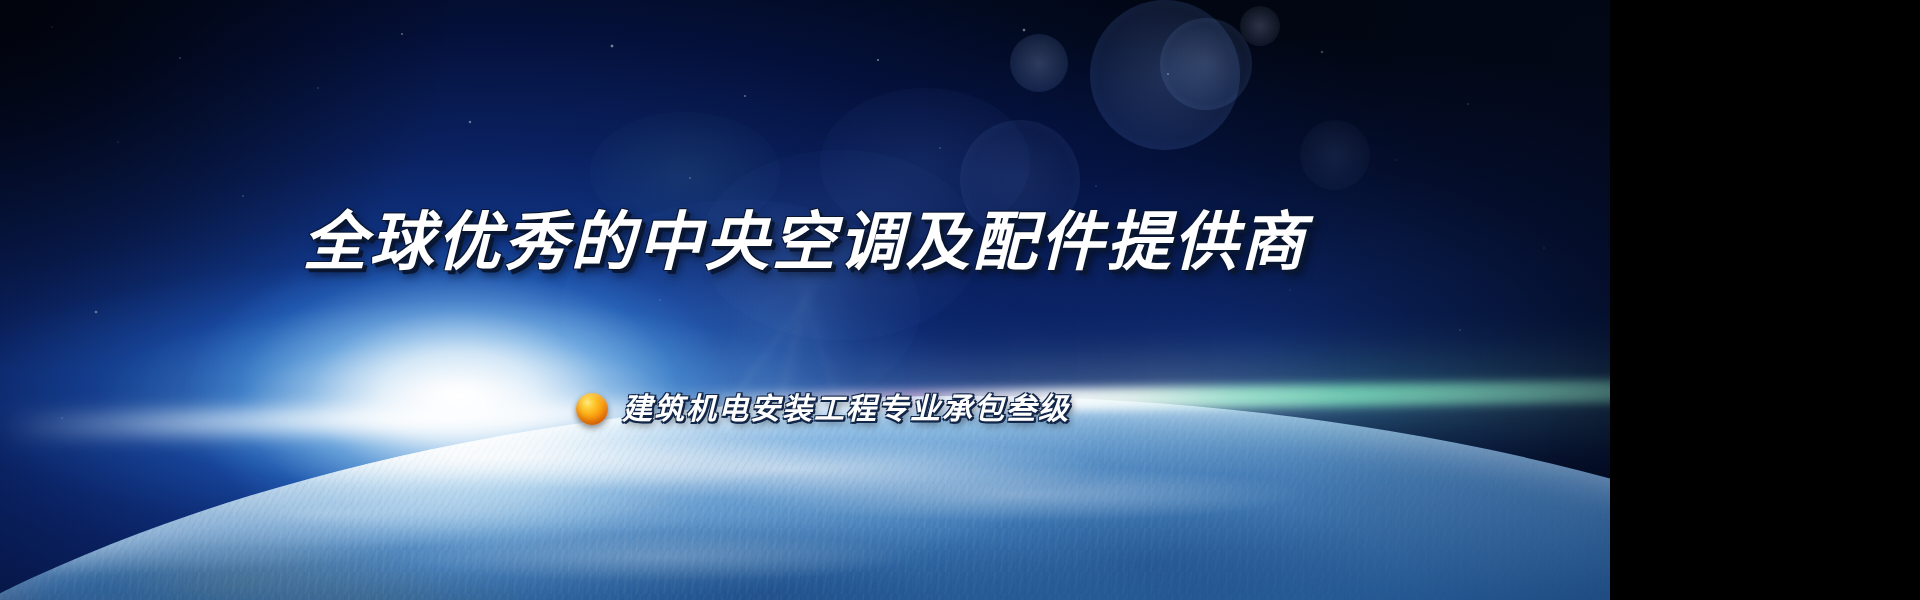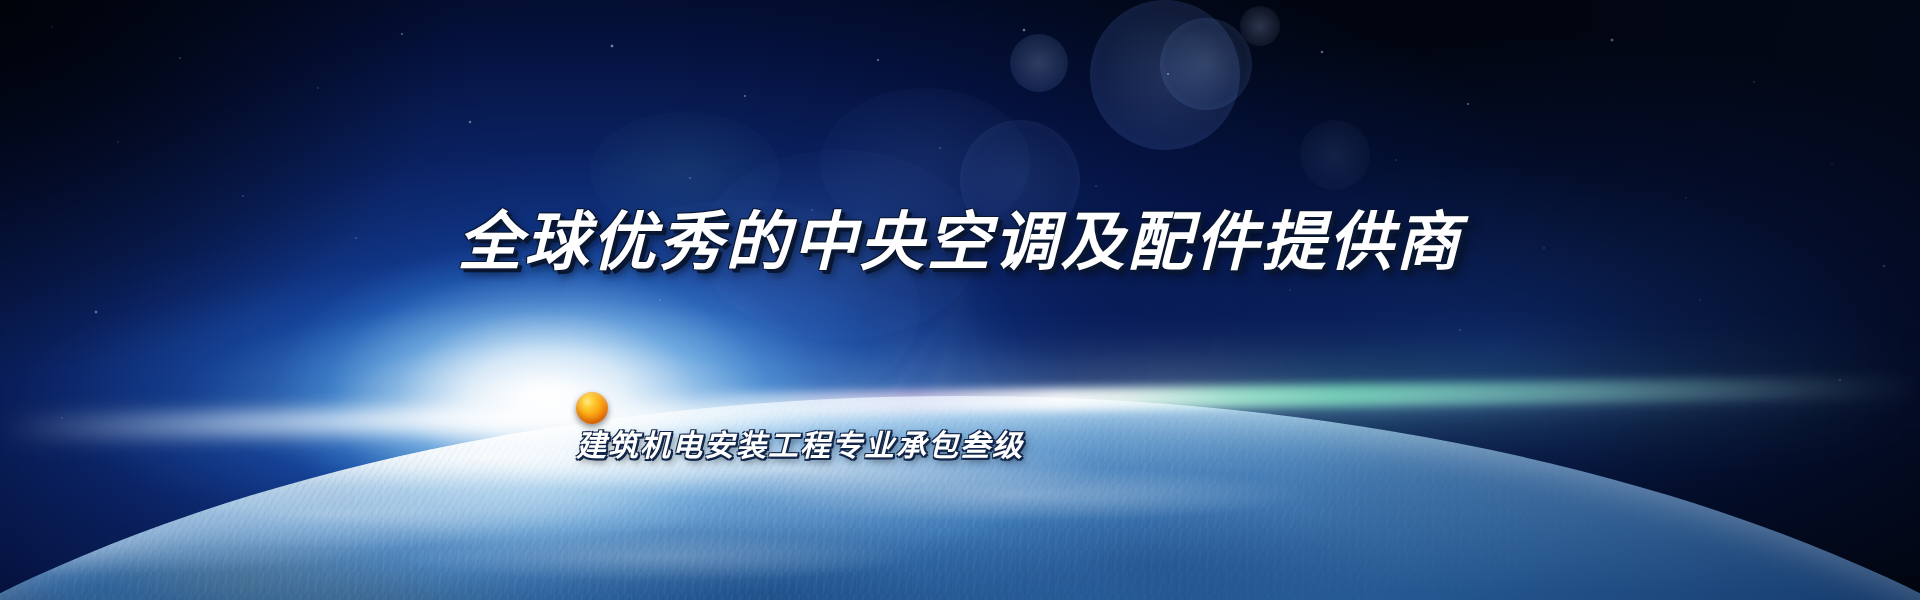--- a/index.html
+++ b/index.html
@@ -8,21 +8,21 @@
     padding: 0;
     background: #000;
   }
   body {
     font-family: "Liberation Sans", "DejaVu Sans", sans-serif;
   }
 
   
   #banner {
     position: relative;
-    width: 1920px;
+    width: 1610px;
     height: 600px;
     overflow: hidden;
     background: #01040e;
     user-select: none;
   }
 
   
   .layer { position: absolute; inset: 0; pointer-events: none; }
 
   .space-base {
@@ -292,22 +292,22 @@
     position: absolute;
     left: 576px;
     top: 392px;
     display: flex;
     flex-direction: column;
     gap: 17px;
   }
 
   .bullet-row {
     display: flex;
-    gap: 5px;
-    flex-direction: column;
+    align-items: center;
+    gap: 14px;
   }
 
   .bullet-dot {
     flex: 0 0 auto;
     width: 32px;
     height: 32px;
     border-radius: 50%;
     background:
       radial-gradient(circle at 36% 30%, #ffe98a 0%, #ffd23f 16%, #fcae16 40%, #f4870c 64%, #e2650a 84%, #c64c07 100%);
     box-shadow:

